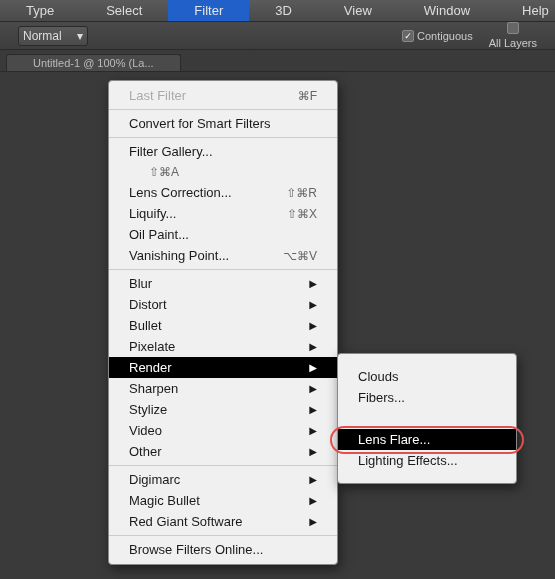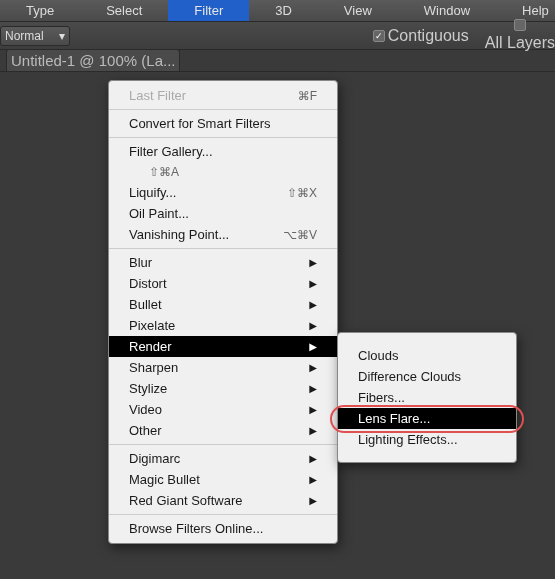--- a/index.html
+++ b/index.html
@@ -39,21 +39,21 @@
     }
 
     
     .optionsbar {
       width: 100%;
       height: 28px;
       background: linear-gradient(to bottom, #4a4a4a, #3d3d3d);
       border-bottom: 1px solid #2a2a2a;
       display: flex;
       align-items: center;
-      padding: 0 0;
+      padding: 0 18px;
       gap: 6px;
       position: relative;
       z-index: 10;
     }
     .options-select {
       background: linear-gradient(to bottom, #5a5a5a, #4a4a4a);
       border: 1px solid #2a2a2a;
       border-radius: 3px;
       color: #ddd;
       font-size: 12px;
@@ -62,21 +62,21 @@
       width: 70px;
       display: flex;
       align-items: center;
       justify-content: space-between;
     }
     .options-checkbox-group {
       display: flex;
       align-items: center;
       gap: 4px;
       color: #ccc;
-      font-size: 16px;
+      font-size: 11px;
       margin-left: auto;
     }
     .checkbox-item {
       display: flex;
       align-items: center;
       gap: 3px;
     }
     .checkbox-box {
       width: 12px;
       height: 12px;
@@ -100,23 +100,23 @@
       display: flex;
       align-items: flex-end;
       padding-left: 6px;
       border-bottom: 1px solid #2a2a2a;
     }
     .tab {
       background: #4a4a4a;
       border: 1px solid #2a2a2a;
       border-bottom: none;
       border-radius: 3px 3px 0 0;
-      padding: 2px 4px;
+      padding: 2px 26px;
       color: #bbb;
-      font-size: 15px;
+      font-size: 11px;
       cursor: default;
     }
 
     
     .canvas-area {
       width: 100%;
       height: calc(579px - 22px - 28px - 22px);
       background: #3a3a3a;
       position: relative;
     }
@@ -251,20 +251,24 @@
     </div>
     <div class="menu-separator"></div>
 
     <div class="menu-item">
       <span>Filter Gallery...</span>
     </div>
     <div class="menu-item">
       <span class="shortcut">⇧⌘A</span>
     </div>
     <div class="menu-item">
+      <span>Lens Correction...</span>
+      <span class="shortcut">⇧⌘R</span>
+    </div>
+    <div class="menu-item">
       <span>Liquify...</span>
       <span class="shortcut">⇧⌘X</span>
     </div>
     <div class="menu-item">
       <span>Oil Paint...</span>
     </div>
     <div class="menu-item">
       <span>Vanishing Point...</span>
       <span class="shortcut">⌥⌘V</span>
     </div>
@@ -289,26 +293,23 @@
 
     <div class="menu-item highlighted submenu-wrapper" style="position:relative;">
       <span>Render</span>
       <span class="arrow">▶</span>
 
       <div class="submenu" style="top:-4px; margin-top:0;">
         <div class="menu-item">
           <span>Clouds</span>
         </div>
         <div class="menu-item">
-          <span>Difference Clouds</span>
-        </div>
-        <div class="menu-item">
           <span>Fibers...</span>
         </div>
-        <div class="menu-item highlighted lens-flare-item" style="position:relative;">
+        <div class="menu-item highlighted lens-flare-item" style="position:relative;margin-top:21px;">
           <span>Lens Flare...</span>
           <div class="lens-flare-circle"></div>
         </div>
         <div class="menu-item">
           <span>Lighting Effects...</span>
         </div>
       </div>
     </div>
 
     <div class="menu-item">

